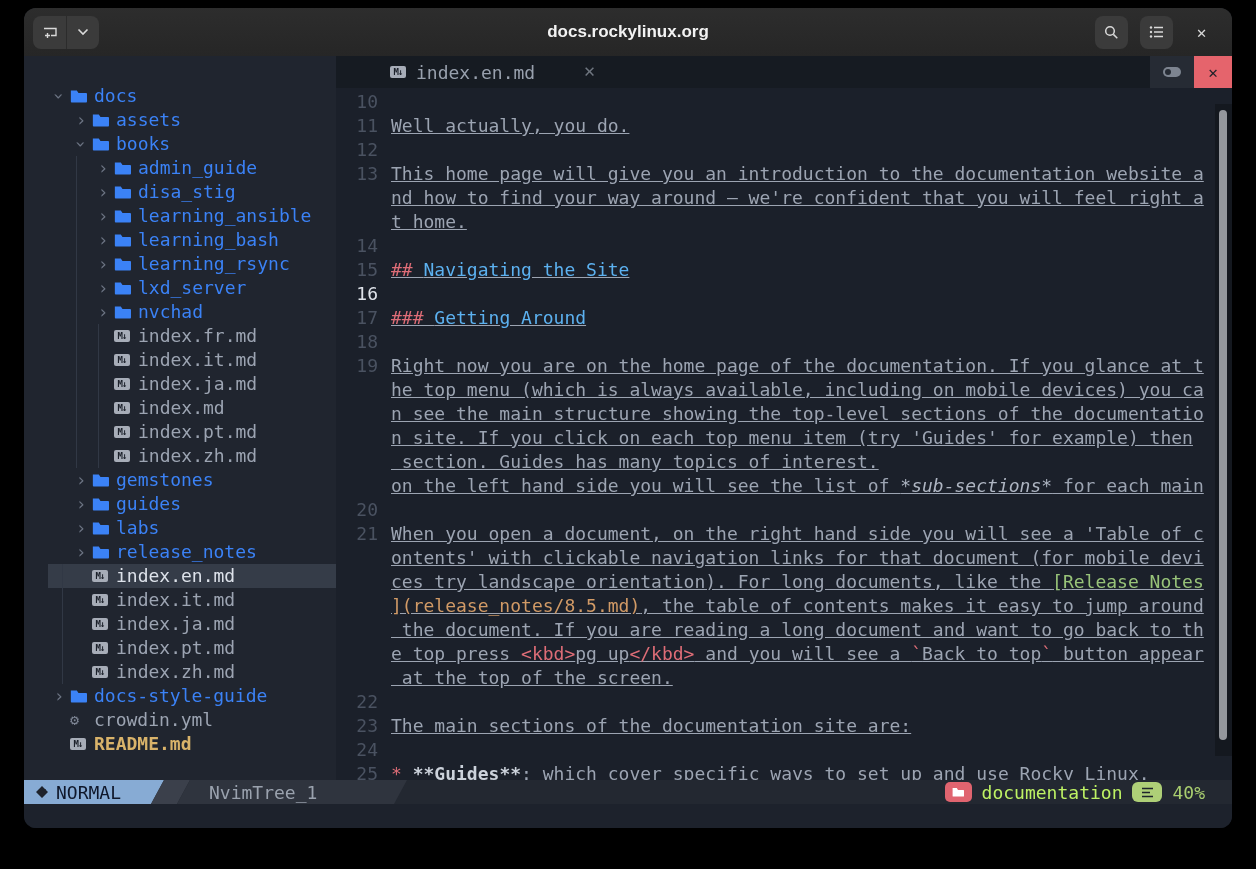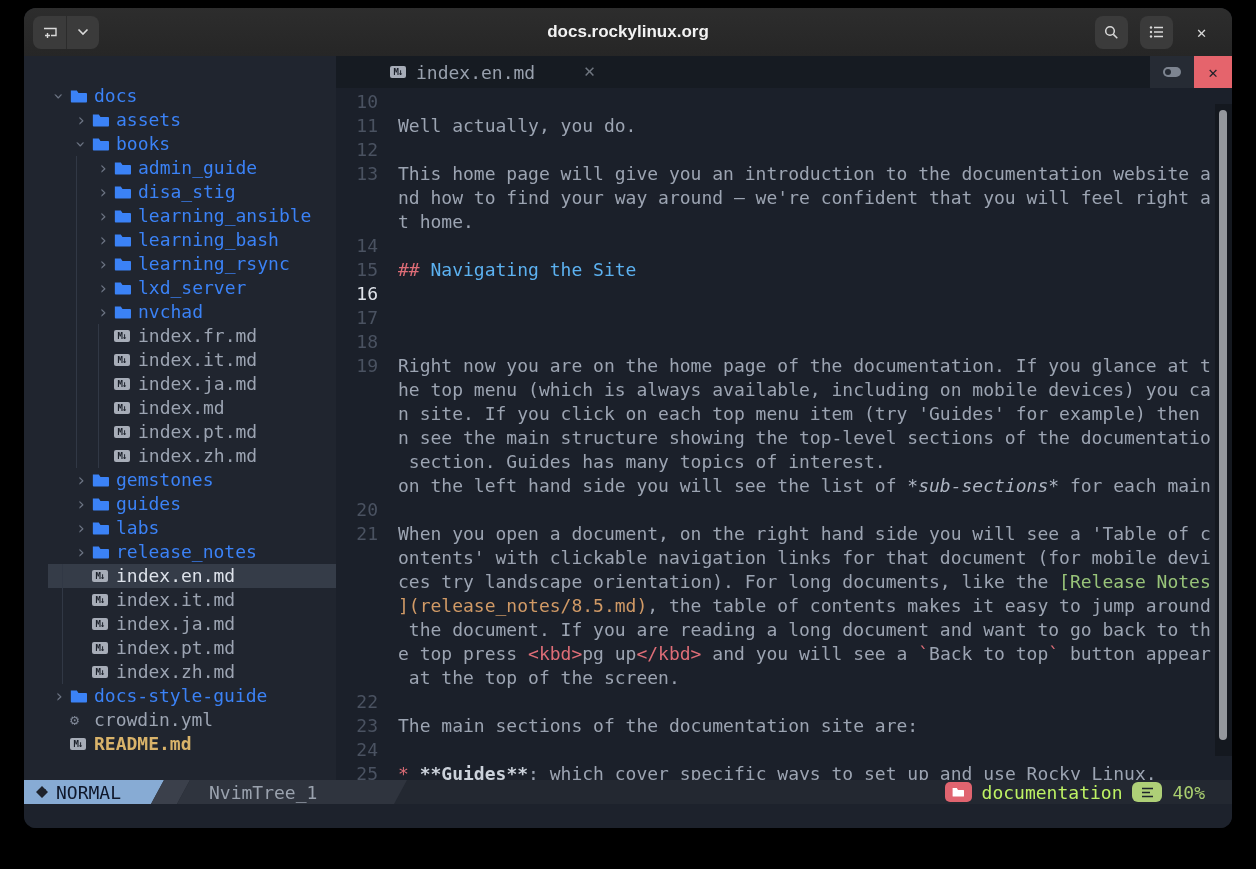--- a/index.html
+++ b/index.html
@@ -57,21 +57,21 @@
   .btn-toggle{width:44px;background:#262b34;border:0;display:flex;align-items:center;
               justify-content:center;cursor:pointer;}
   .pill{width:18px;height:10px;border-radius:5px;background:#7d8490;position:relative;}
   .pill::before{content:"";position:absolute;left:2px;top:2px;width:6px;height:6px;border-radius:50%;
                 background:#262b34;}
   .btn-redclose{width:38px;background:#e5646c;border:0;color:#1d2129;font-size:16px;font-weight:bold;
                 cursor:pointer;font-family:"DejaVu Sans Mono",monospace;}
   .codearea{flex:1;padding-top:2px;font-size:18px;overflow:hidden;}
   .eline{height:24px;display:flex;line-height:24px;}
   .ln{width:42px;flex:none;text-align:right;color:#4a5261;}
-  .ecode{margin-left:20px;white-space:pre;color:#9ca4b2;}
+  .ecode{margin-left:13px;white-space:pre;color:#9ca4b2;text-decoration:underline;}
   .ln.cur{color:#dfe3ea;}
   .s-red{color:#de6d77;} .s-blue{color:#5cb1f0;} .s-green{color:#98c379;}
   .s-orange{color:#d19a66;} .s-it{font-style:italic;color:#aeb5c2;}
   .s-b{font-weight:bold;color:#ccd2db;}
 
   
   .scrollgutter{position:absolute;right:0;top:48px;bottom:24px;width:17px;background:#14181f;z-index:6;}
   .thumb{position:absolute;left:4px;top:6px;width:8px;height:630px;border-radius:4px;background:#94979d;
          cursor:grab;}
 
@@ -440,40 +440,41 @@
             <div class="eline">
     <span class="ln">15</span>
     <span class="ecode"><span class="s-red">## </span><span class="s-blue">Navigating the Site</span></span>
   </div>
             <div class="eline">
     <span class="ln cur">16</span>
     <span class="ecode"></span>
   </div>
             <div class="eline">
     <span class="ln">17</span>
+    <span class="ecode"><span class="s-red">### </span><span class="s-blue">Getting Around</span></span>
   </div>
             <div class="eline">
     <span class="ln">18</span>
     <span class="ecode"></span>
   </div>
             <div class="eline">
     <span class="ln">19</span>
     <span class="ecode"><span>Right now you are on the home page of the documentation. If you glance at t</span></span>
   </div>
             <div class="eline">
     <span class="ln"></span>
     <span class="ecode"><span>he top menu (which is always available, including on mobile devices) you ca</span></span>
   </div>
             <div class="eline">
     <span class="ln"></span>
+    <span class="ecode"><span>n see the main structure showing the top-level sections of the documentatio</span></span>
+  </div>
+            <div class="eline">
+    <span class="ln"></span>
     <span class="ecode"><span>n site. If you click on each top menu item (try 'Guides' for example) then</span></span>
-  </div>
-            <div class="eline">
-    <span class="ln"></span>
-    <span class="ecode"><span>n see the main structure showing the top-level sections of the documentatio</span></span>
   </div>
             <div class="eline">
     <span class="ln"></span>
     <span class="ecode"><span> section. Guides has many topics of interest.</span></span>
   </div>
             <div class="eline">
     <span class="ln"></span>
     <span class="ecode"><span>on the left hand side you will see the list of </span><span class="s-it">*sub-sections*</span><span> for each main</span></span>
   </div>
             <div class="eline">

